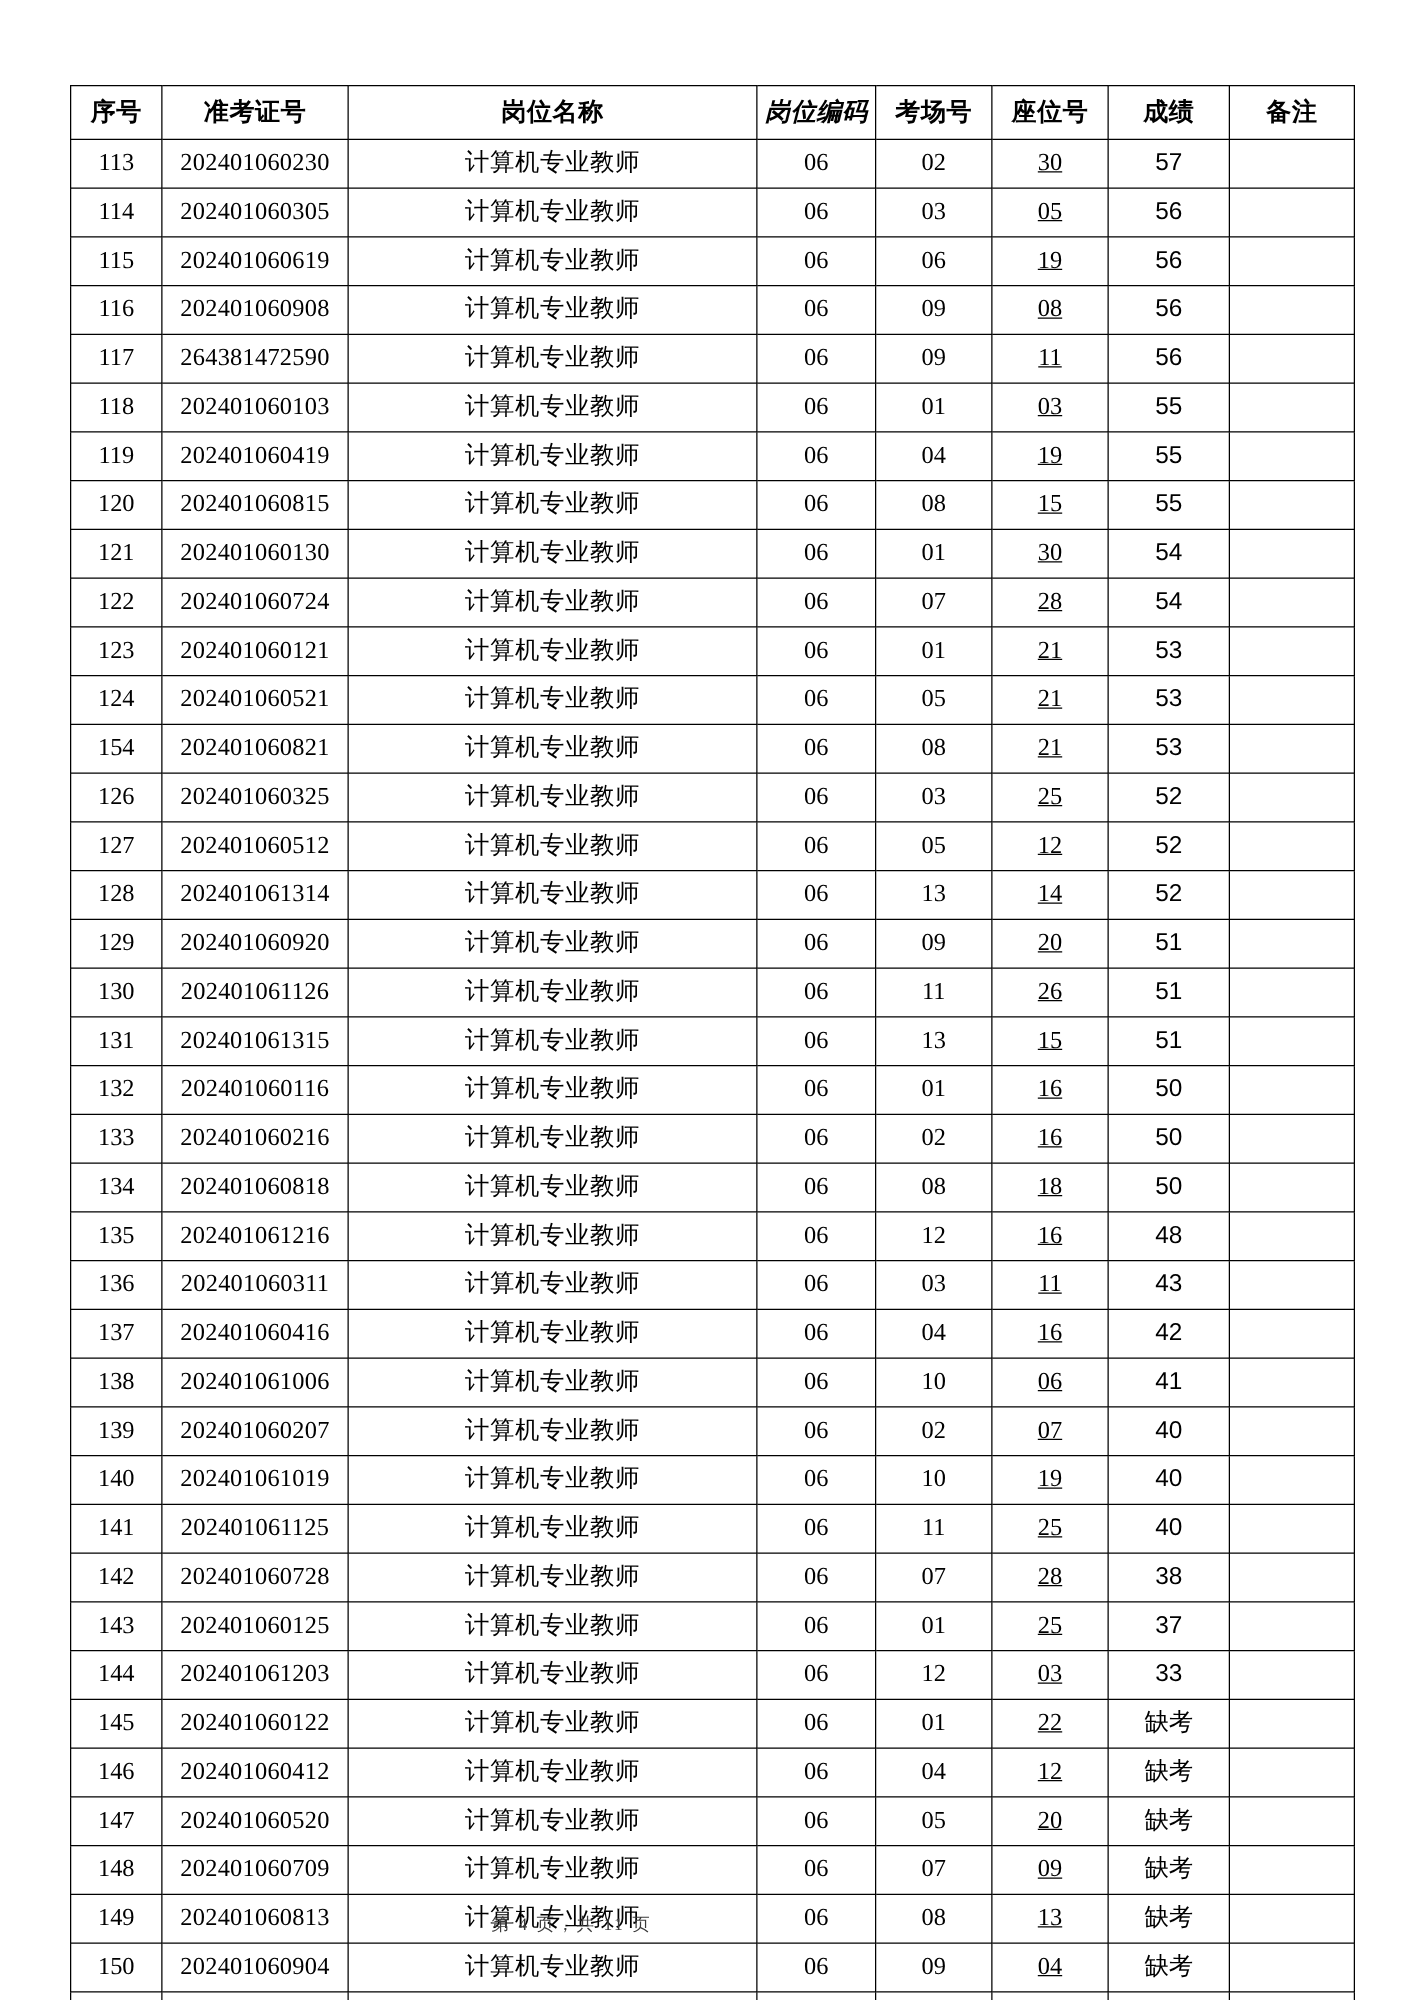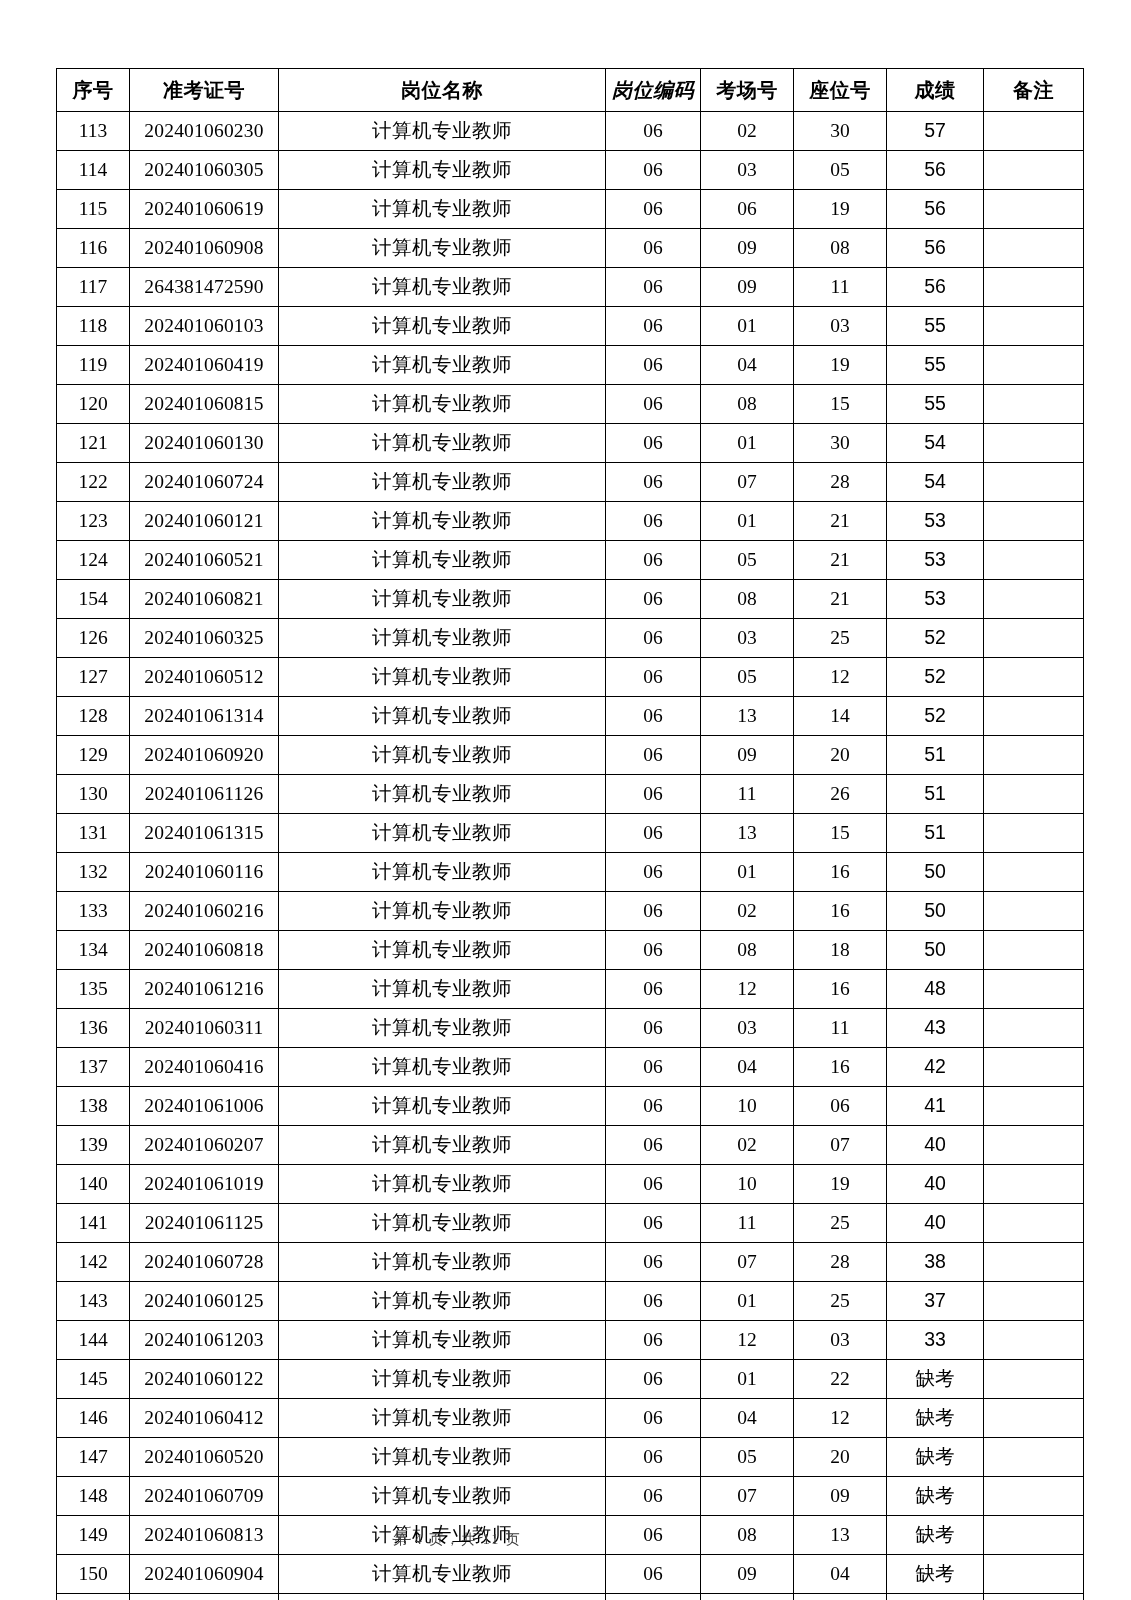--- a/index.html
+++ b/index.html
@@ -51,21 +51,21 @@
   }
   table.grades tbody td {
     height: 38px;
     font-size: 19.5px;
   }
   td.c-seq       { width: 72px; }
   td.c-ticket    { width: 148px; letter-spacing: 0.2px; }
   td.c-post      { width: 326px; font-size: 19px; letter-spacing: 0.5px; }
   td.c-code      { width: 94px; }
   td.c-room      { width: 92px; }
-  td.c-seat      { width: 92px; }
+  td.c-seat      { width: 92px; text-decoration: underline; }
   td.c-score     { width: 96px; }
   td.c-remark    { width: 99px; }
 
   th.c-seq       { width: 72px; }
   th.c-ticket    { width: 148px; }
   th.c-post      { width: 326px; }
   th.c-code      { width: 94px; font-size: 19px; font-style: italic; }
   th.c-room      { width: 92px; }
   th.c-seat      { width: 92px; }
   th.c-score     { width: 96px; }

